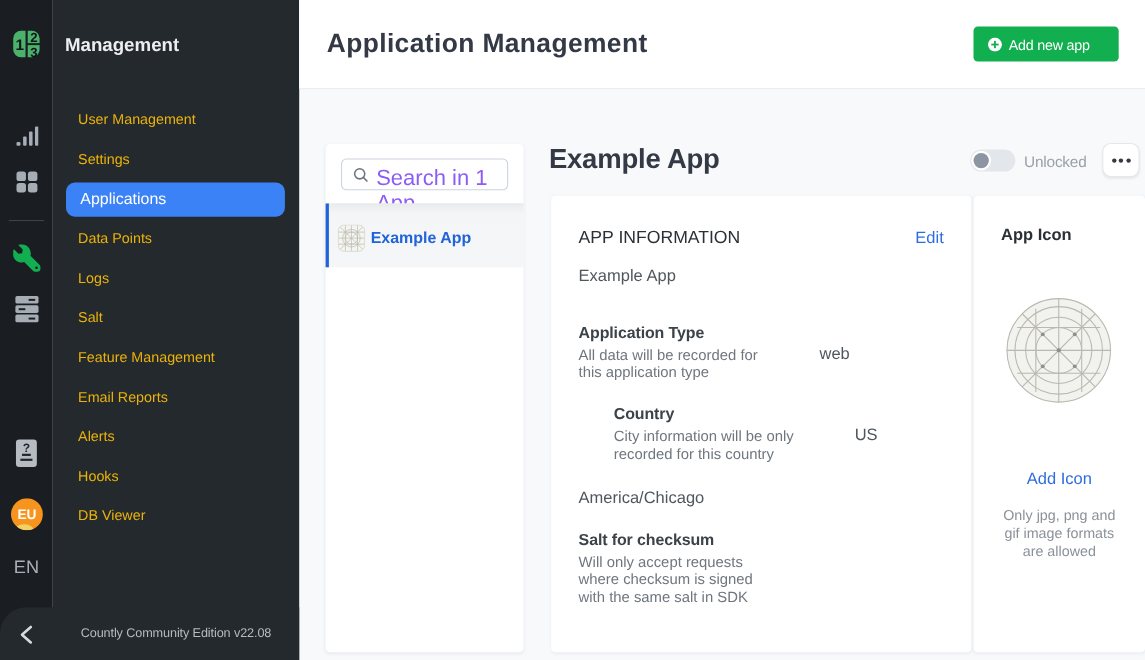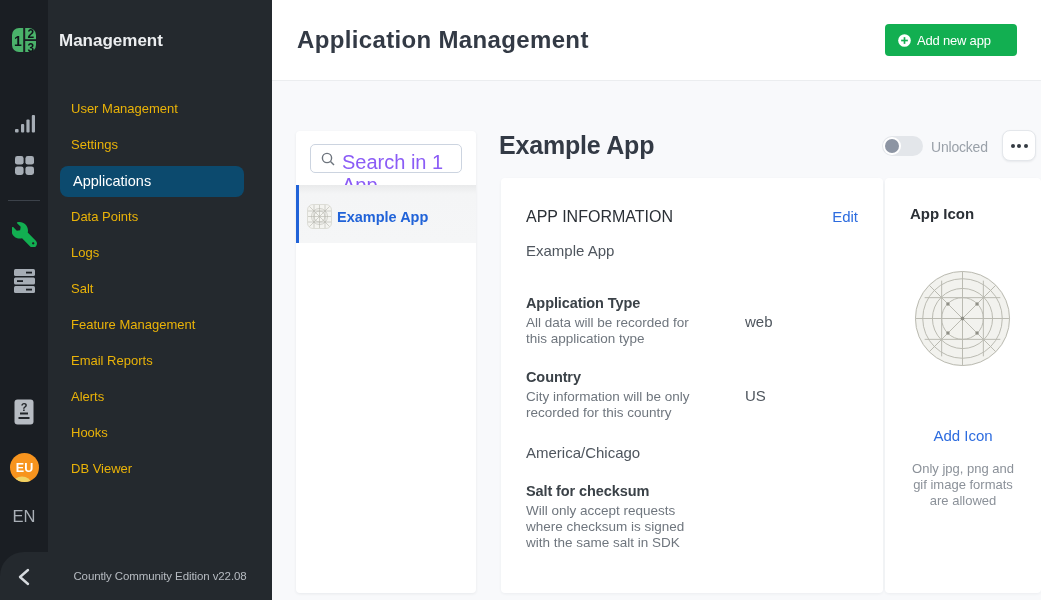--- a/index.html
+++ b/index.html
@@ -9,21 +9,21 @@
 
 
 #rail { left:0; top:0; width:48px; height:600px; background:#1a1e23; }
 #rail .icon { position:absolute; left:0; width:48px; display:flex; justify-content:center; }
 #rail-div { position:absolute; left:8px; right:8px; top:200px; border-top:1px solid #3c424a; }
 
 
 #sidebar { left:48px; top:0; width:224px; height:600px; background:#24292e; }
 #sb-title { position:absolute; left:11px; top:31px; font-size:17px; font-weight:700; color:#eceef0; }
 .mi { position:absolute; left:23px; font-size:13px; color:#eab308; }
-#mi-active { position:absolute; left:12px; top:166px; width:184px; height:31px; background:#0c4a6e; border-radius:8px; }
+#mi-active { position:absolute; left:12px; top:166px; width:199px; height:31px; background:#3b82f6; border-radius:8px; }
 #mi-active span { position:absolute; left:13px; top:7px; font-size:14.5px; color:#fff; }
 
 
 #sb-footer { left:0; top:552px; width:272px; height:48px; background:#24292e; border-top-left-radius:24px; }
 #sb-footer .txt { position:absolute; left:48px; width:224px; top:18px; text-align:center; font-size:11.5px; letter-spacing:-0.1px; color:#b6bbc1; }
 #sb-footer svg { position:absolute; left:17px; top:16px; }
 
 
 #main { left:272px; top:0; width:769px; height:600px; }
 #hdr { position:absolute; left:0; top:0; width:769px; height:81px; background:#fff; border-bottom:1px solid #ebedef; }
@@ -233,21 +233,21 @@
       <div class="row" style="margin-top:16px;">
         <div class="val">Example App</div>
       </div>
       <div class="row" style="margin-top:36px;">
         <div class="lbl">
             <b>Application Type</b>
           <div class="cap">All data will be recorded for this application type</div>
         </div>
         <div class="val">web</div>
       </div>
-      <div class="row" style="margin-top:22px;">
+      <div class="row" style="margin-top:22px;margin-left:32px;">
         <div class="lbl">
             <b>Country</b>
           <div class="cap">City information will be only recorded for this country</div>
         </div>
         <div class="val">US</div>
       </div>
       <div class="row" style="margin-top:23px;">
         <div class="val">America/Chicago</div>
       </div>
       <div class="row" style="margin-top:22px;">

